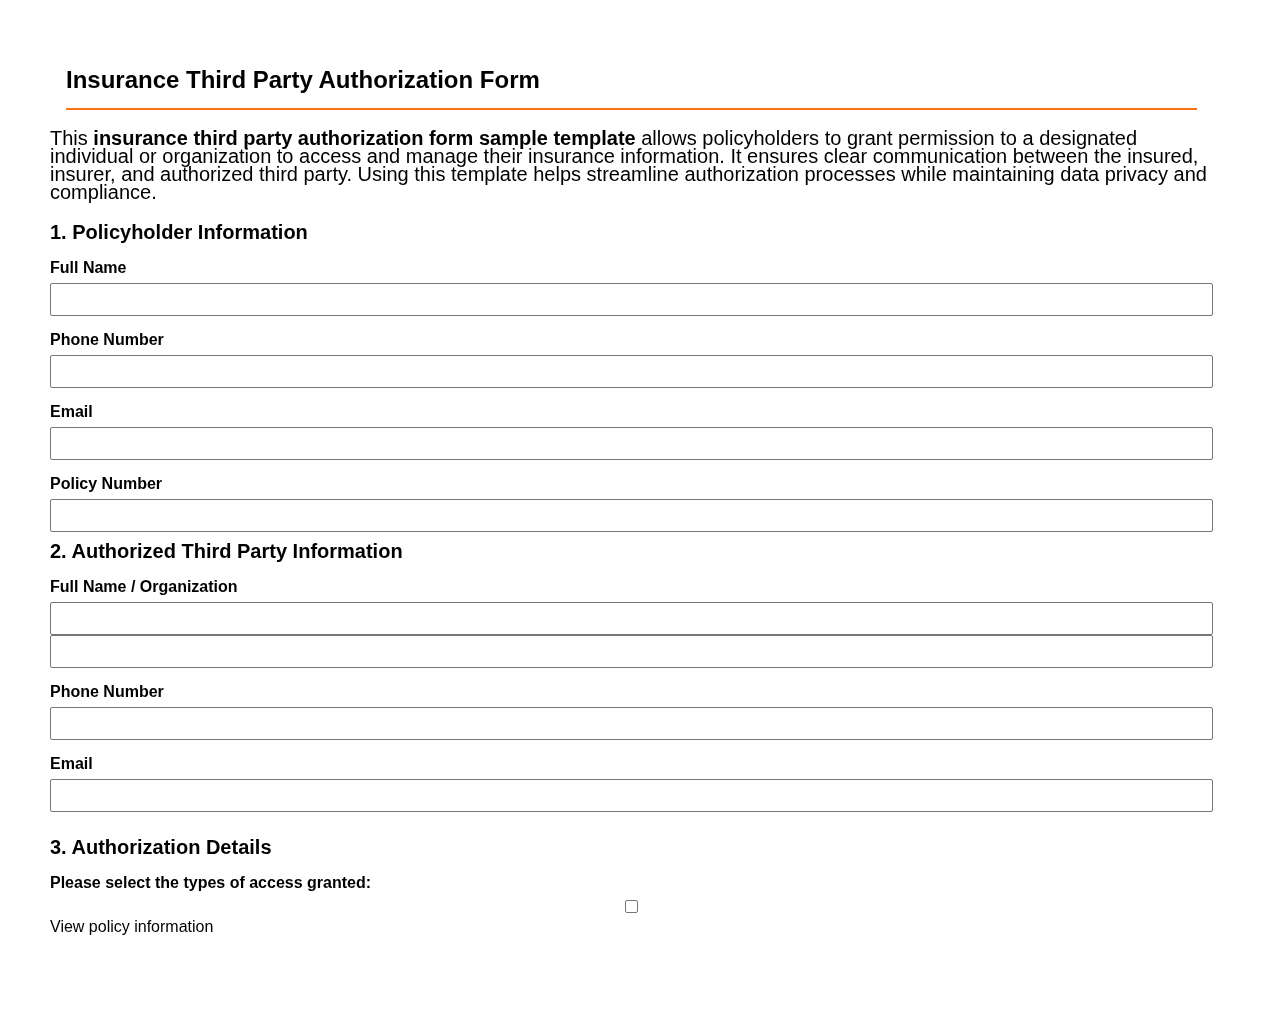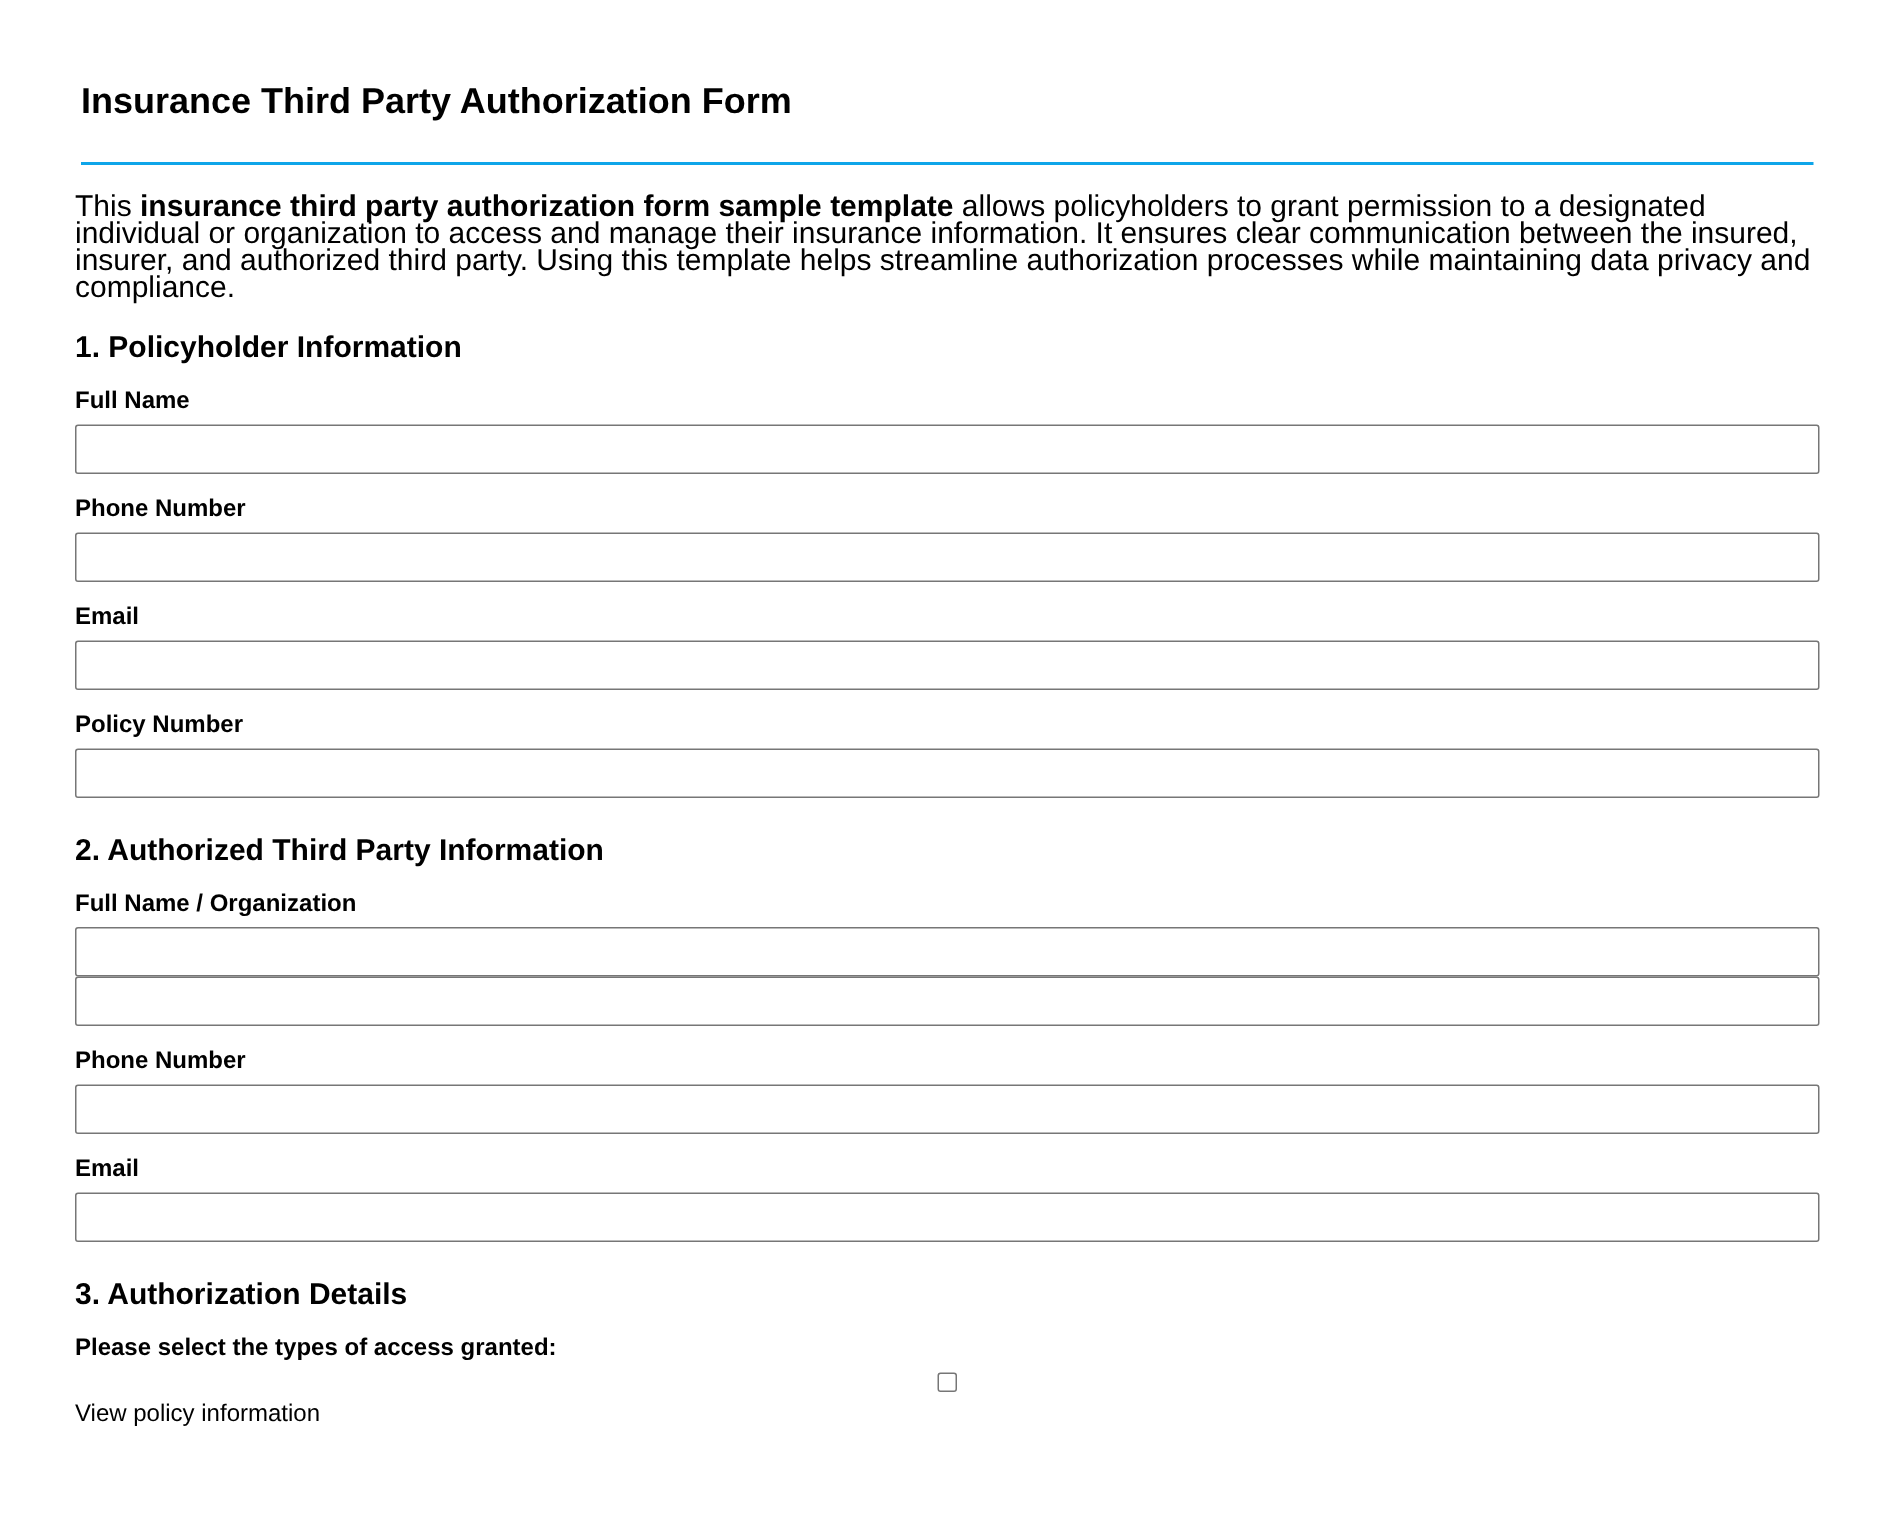--- a/index.html
+++ b/index.html
@@ -13,43 +13,43 @@
       overflow: hidden;
       font-family: "Liberation Sans", sans-serif;
       color: #000000;
       font-size: 16px;
     }
     .page {
       position: relative;
       padding: 0 50px;
     }
     .title {
-      margin: 4px;
+      margin: 16px;
       padding-top: 50px;
       font-size: 24px;
       font-weight: bold;
       line-height: 28px;
-      padding-bottom: 26px;
-      border-bottom: 2px solid #0ea5e9;
+      padding-bottom: 14px;
+      border-bottom: 2px solid #f97316;
     }
     .intro {
       margin: 0;
       margin-top: 19px;
       font-size: 20px;
       line-height: 18px;
     }
     .intro b { font-weight: bold; }
     .section-heading {
       margin: 0;
       font-size: 20px;
       font-weight: bold;
       line-height: 24px;
     }
     .sec1 { margin-top: 19px; }
-    .sec2 { margin-top: 23px; }
+    .sec2 { margin-top: 7px; }
     .sec3 { margin-top: 23px; }
     .field { margin: 0; }
     .field-label {
       display: block;
       font-size: 16px;
       font-weight: bold;
       line-height: 18px;
       margin-top: 15px;
       margin-bottom: 6px;
     }

